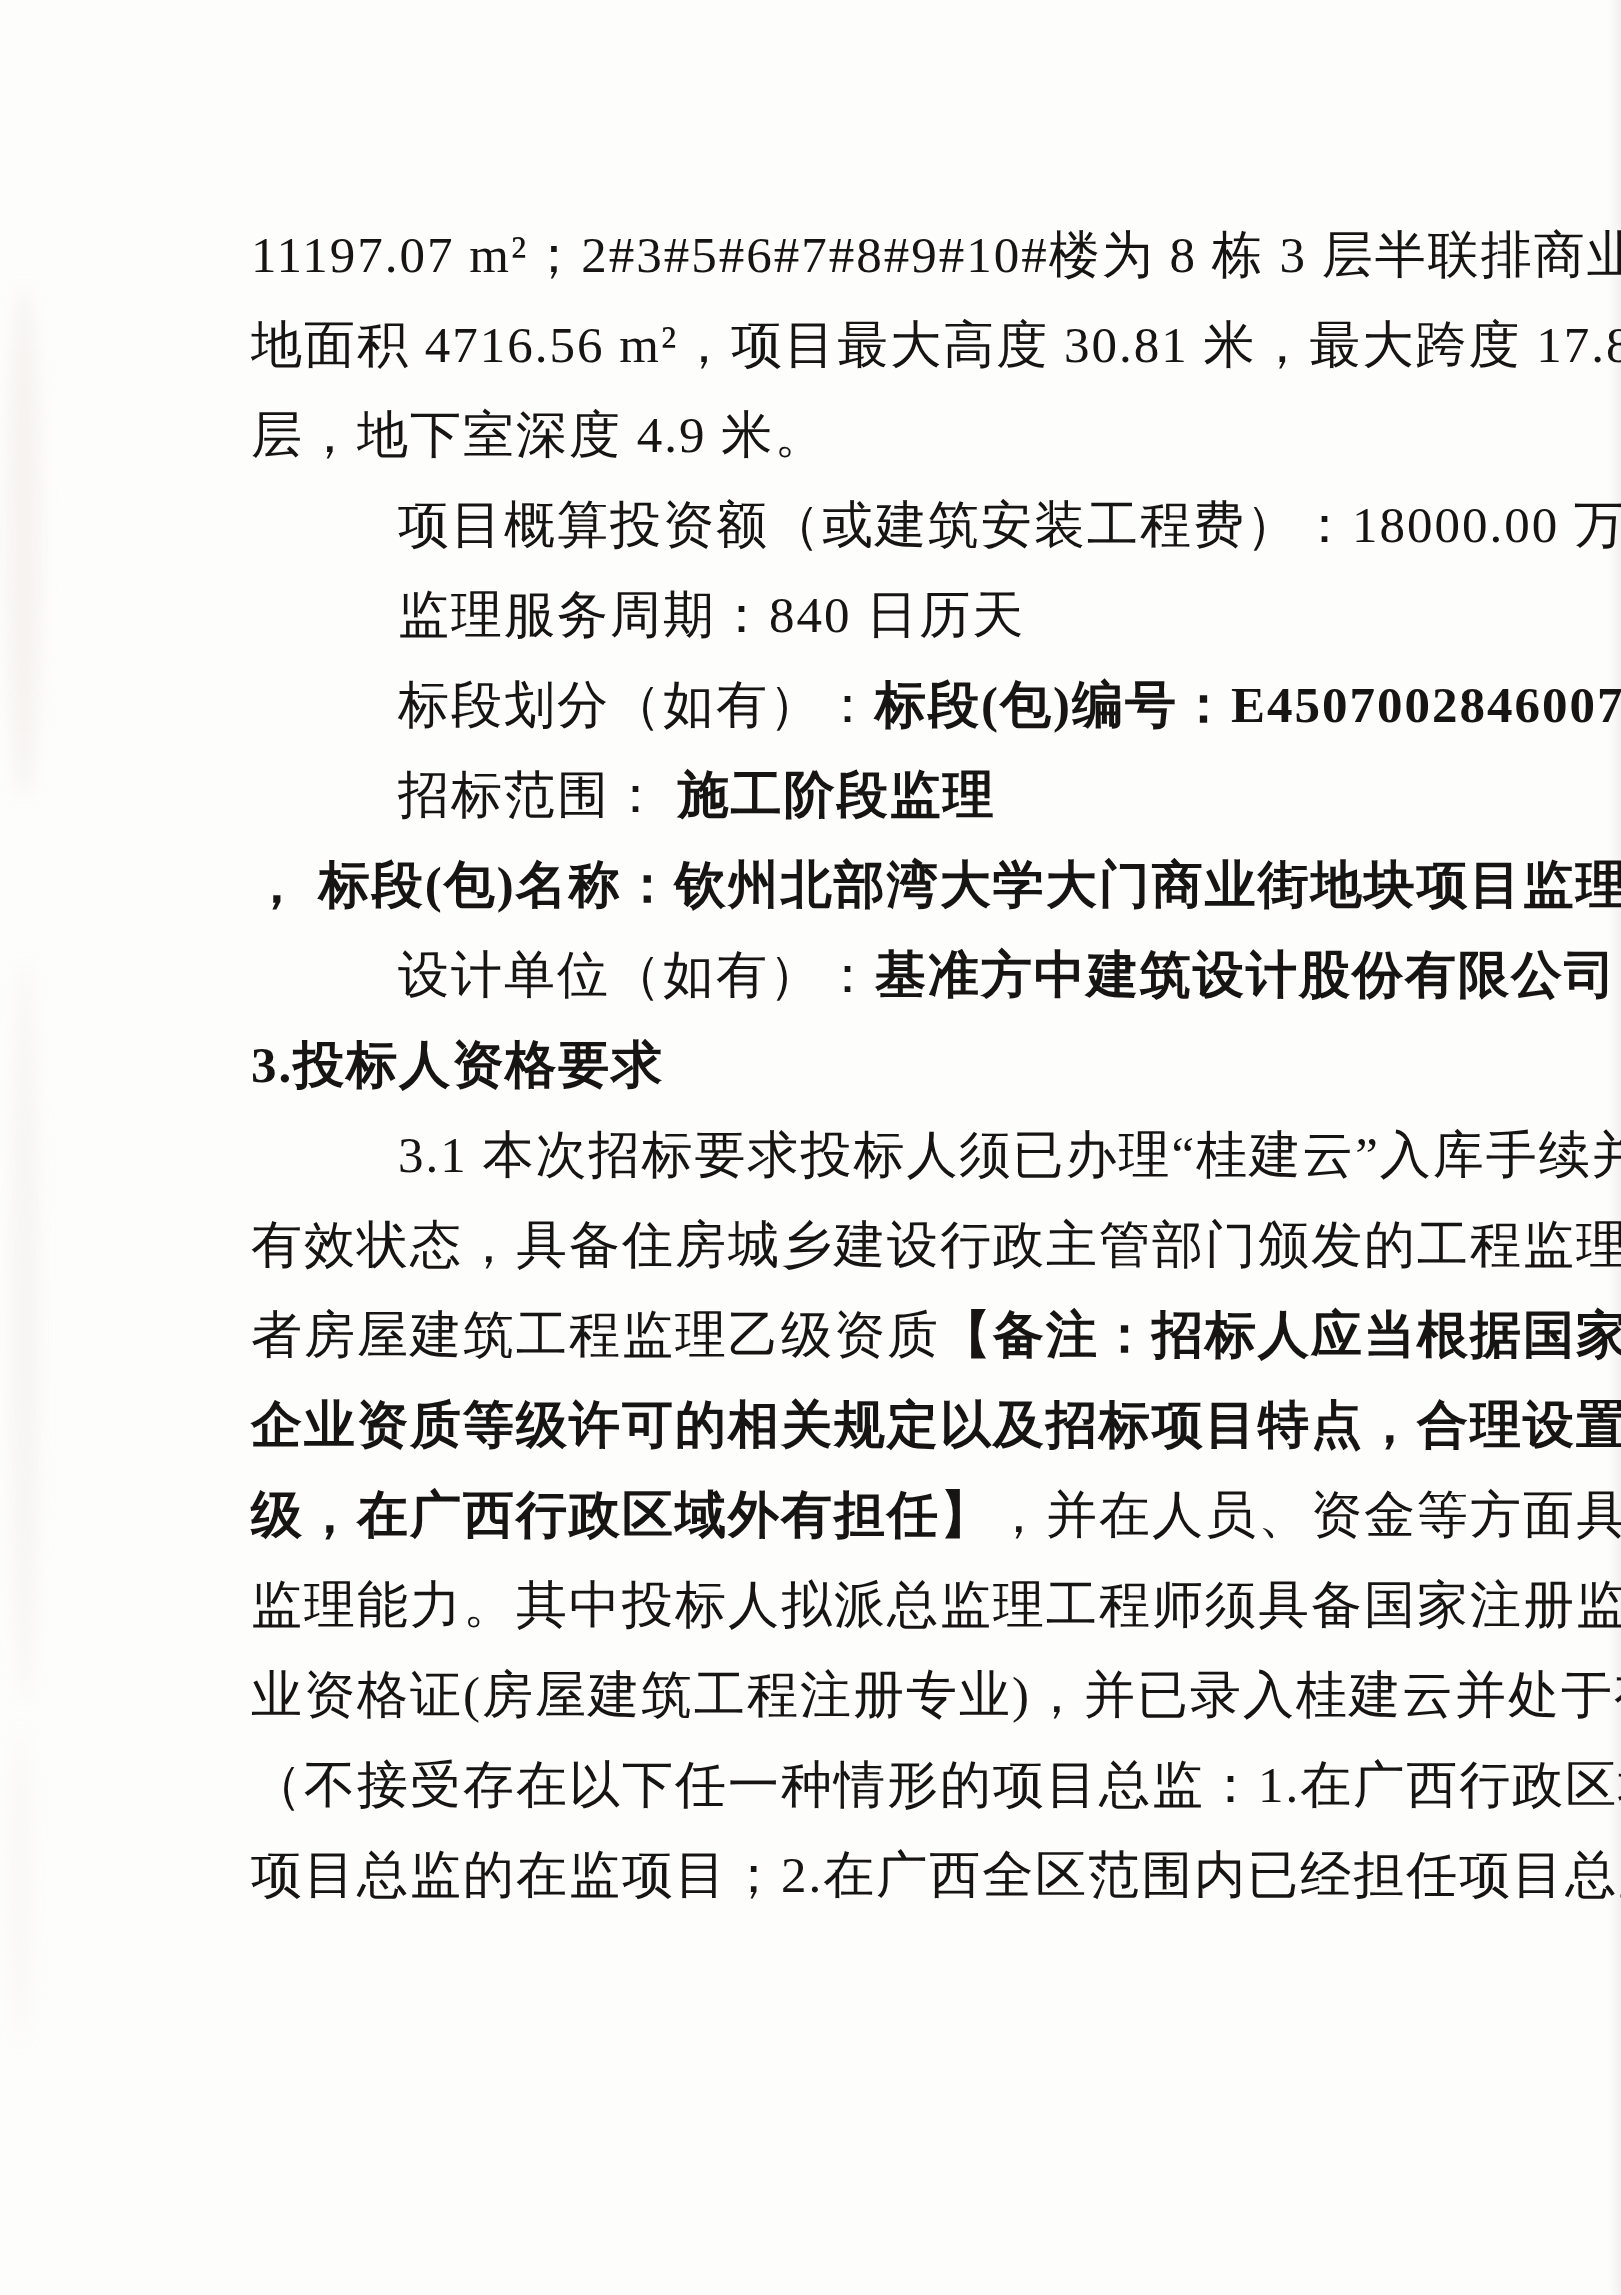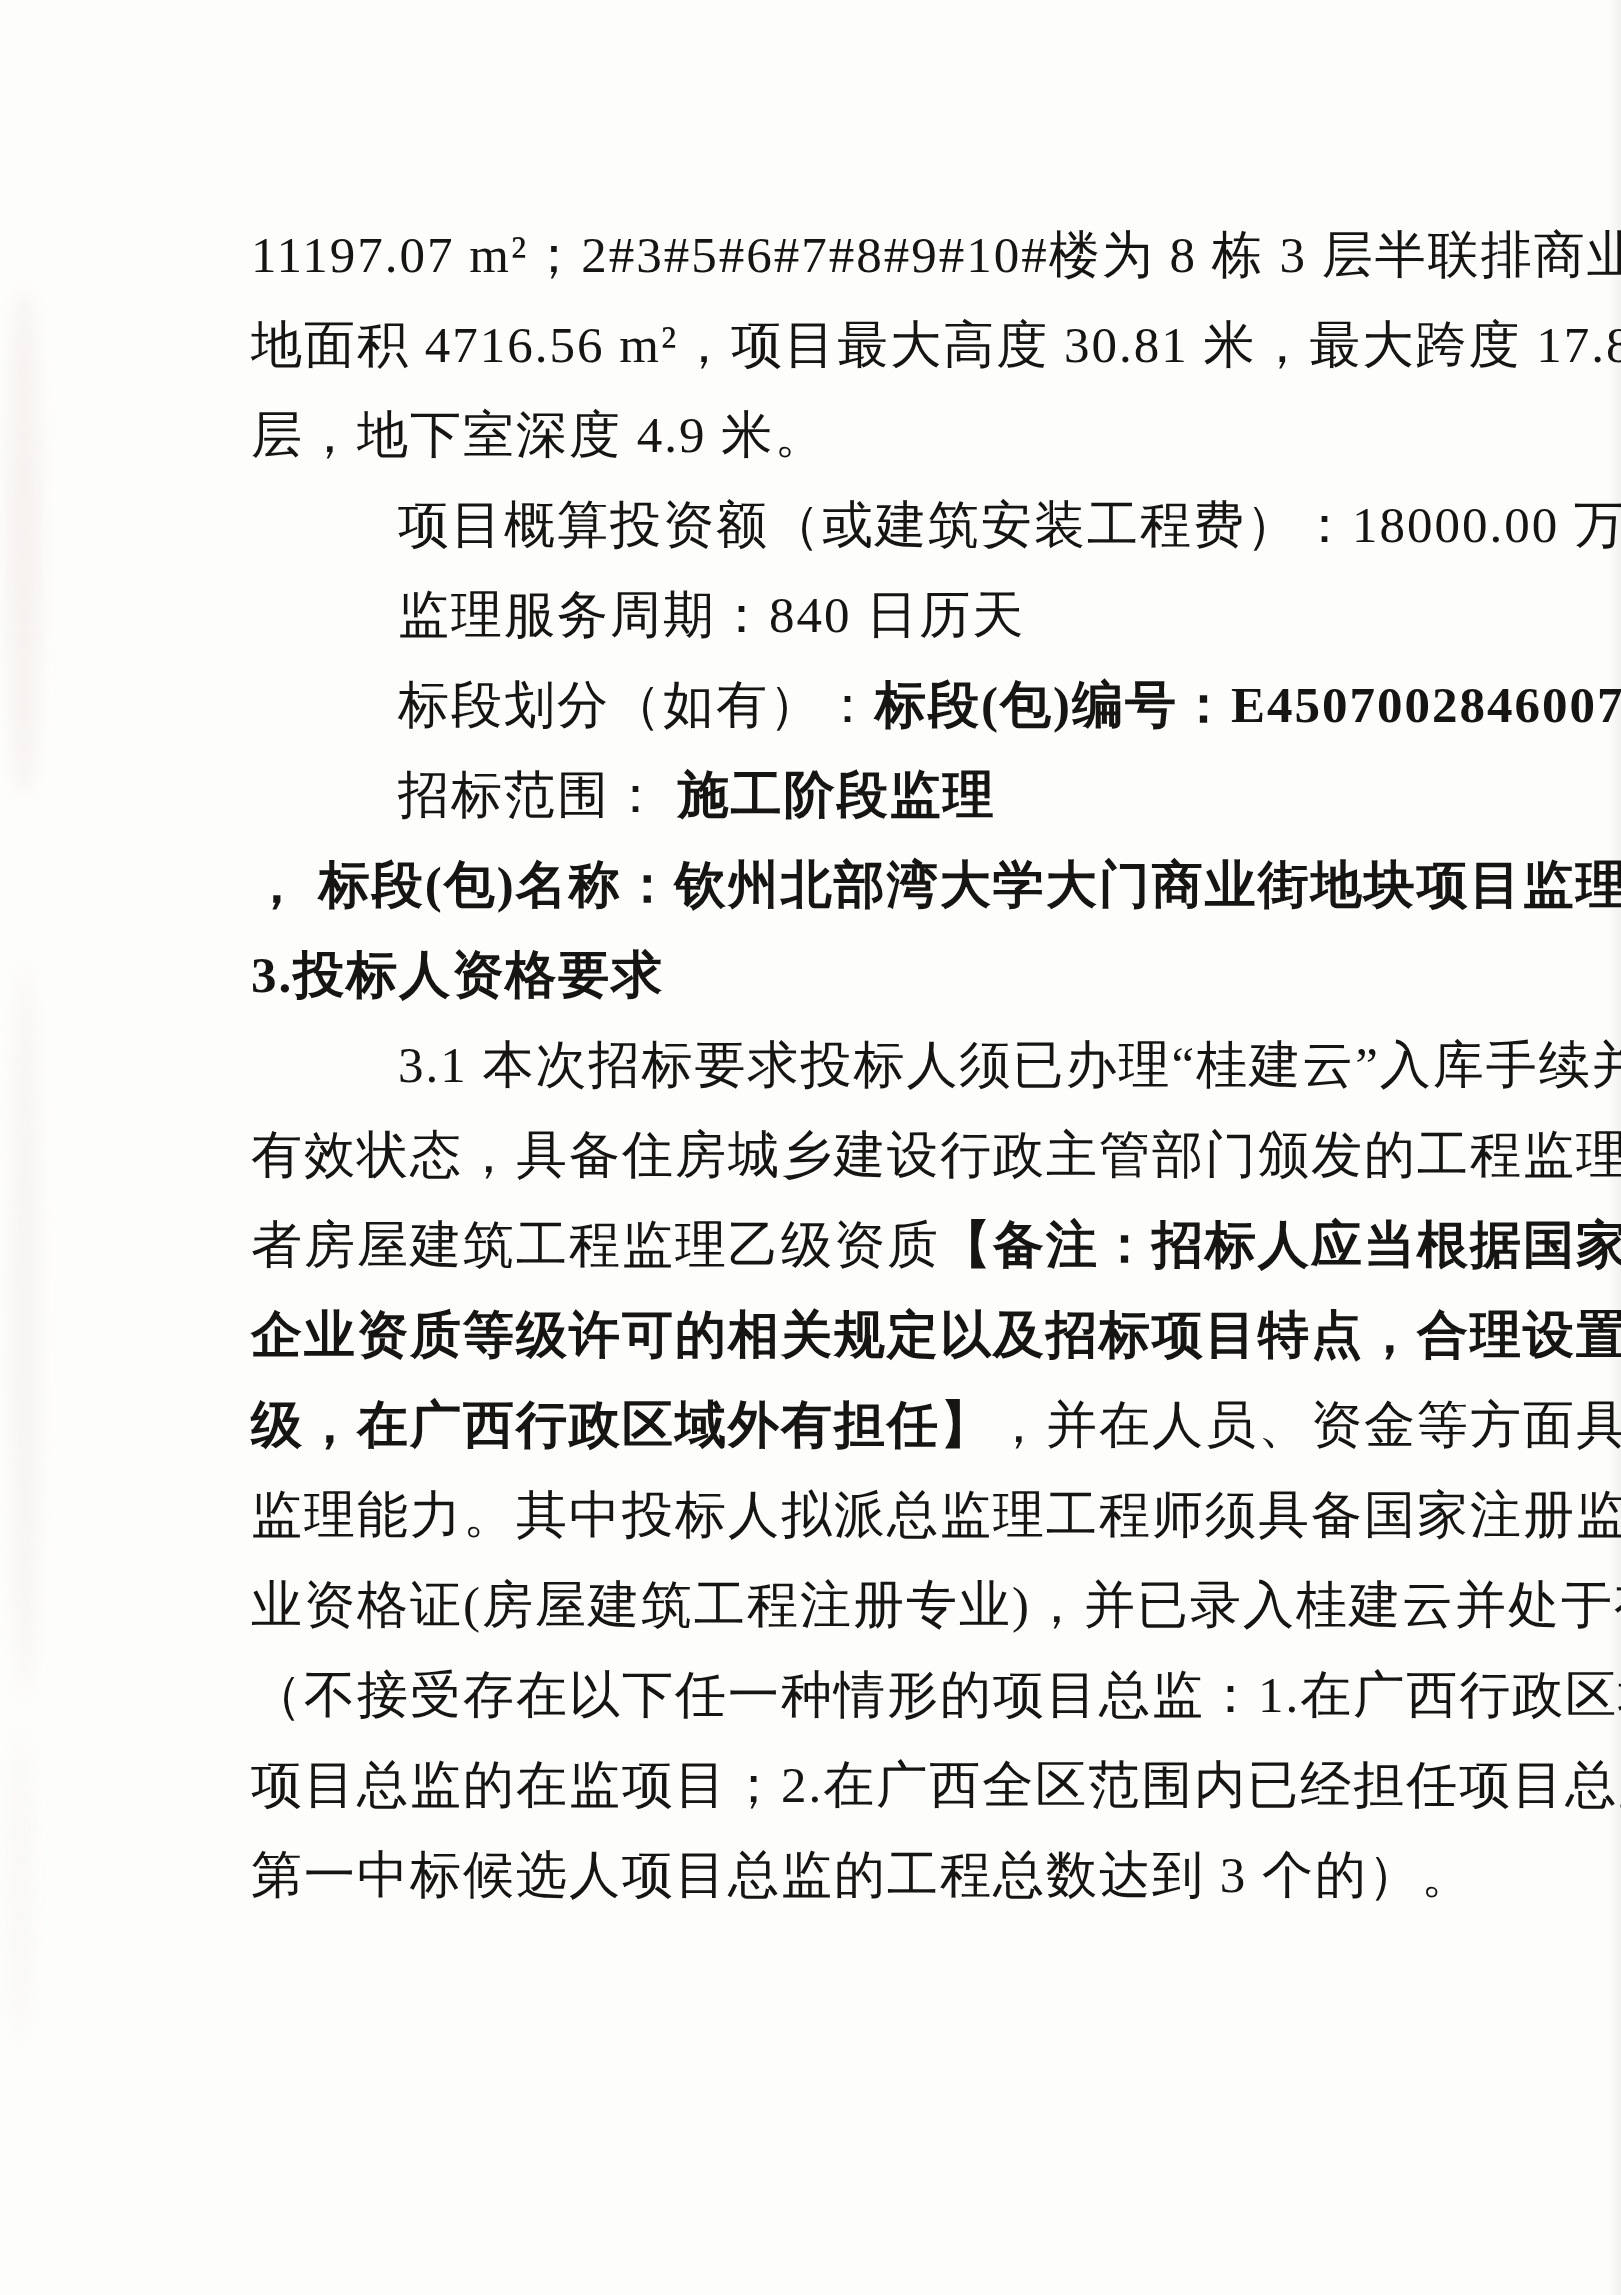--- a/index.html
+++ b/index.html
@@ -61,26 +61,26 @@
   <div class="edge-right"></div>
   <div class="doc">
       <div class="line"><span class="run">11197.07 m²；2#3#5#6#7#8#9#10#楼为 8 栋 3 层半联排商业楼，规划用</span></div>
       <div class="line"><span class="run">地面积 4716.56 m²，项目最大高度 30.81 米，最大跨度 17.8 米，最高 6</span></div>
       <div class="line"><span class="run">层，地下室深度 4.9 米。</span></div>
       <div class="line ind"><span class="run">项目概算投资额（或建筑安装工程费）：18000.00 万元</span></div>
       <div class="line ind"><span class="run">监理服务周期：840 日历天</span></div>
       <div class="line ind"><span class="run">标段划分（如有）：</span><span class="run b">标段(包)编号：E4507002846007372001001</span></div>
       <div class="line ind"><span class="run">招标范围： </span><span class="run b">施工阶段监理</span></div>
       <div class="line"><span class="run b">， 标段(包)名称：钦州北部湾大学大门商业街地块项目监理</span></div>
+      <div class="line ind"><span class="run">设计单位（如有）：</span><span class="run b">基准方中建筑设计股份有限公司</span></div>
       <div class="line"><span class="run b">3.投标人资格要求</span></div>
       <div class="line ind"><span class="run">3.1 本次招标要求投标人须已办理“桂建云”入库手续并处于</span></div>
       <div class="line"><span class="run">有效状态，具备住房城乡建设行政主管部门颁发的工程监理综合资质或</span></div>
       <div class="line"><span class="run">者房屋建筑工程监理乙级资质</span><span class="run b">【备注：招标人应当根据国家法律法规对</span></div>
       <div class="line"><span class="run b">企业资质等级许可的相关规定以及招标项目特点，合理设置企业资质等</span></div>
       <div class="line"><span class="run b">级，在广西行政区域外有担任】</span><span class="run">，并在人员、资金等方面具备相应的工程</span></div>
       <div class="line"><span class="run">监理能力。其中投标人拟派总监理工程师须具备国家注册监理工程师执</span></div>
       <div class="line"><span class="run">业资格证(房屋建筑工程注册专业)，并已录入桂建云并处于有效状态，</span></div>
       <div class="line"><span class="run">（不接受存在以下任一种情形的项目总监：1.在广西行政区域外有担任</span></div>
       <div class="line"><span class="run">项目总监的在监项目；2.在广西全区范围内已经担任项目总监和已列为</span></div>
-      <div class="line"><span class="run">第一中标候选人项目总监的工程总数达到 3 个的）。</span></div>
     </div>
 </div>
 
 
 </body></html>

